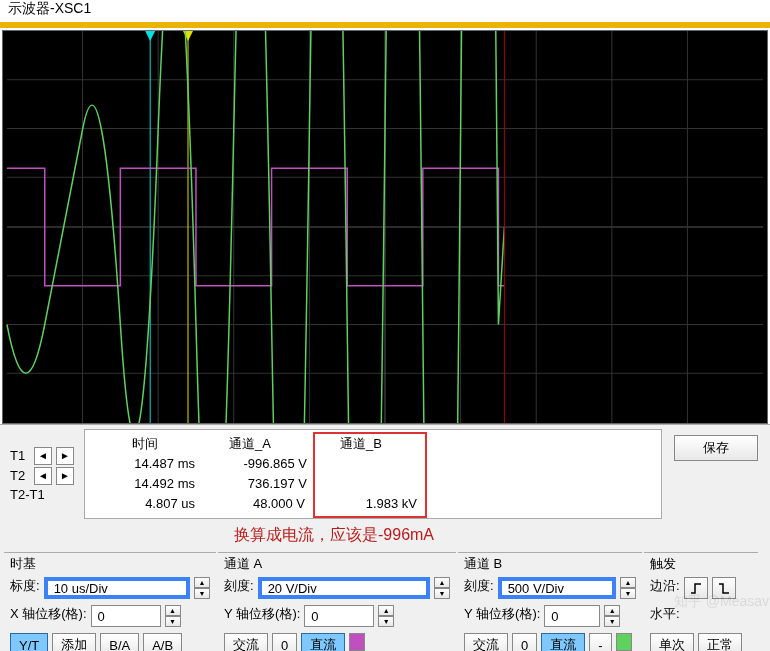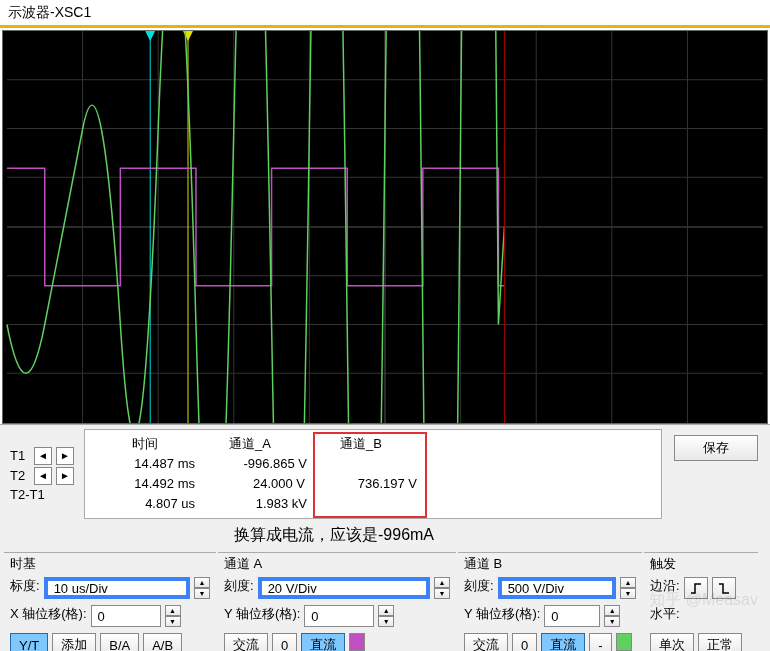--- a/index.html
+++ b/index.html
@@ -9,23 +9,23 @@
     font-size: 12px;
     background: #fff;
     width: 770px;
     height: 651px;
     overflow: hidden;
     position: relative;
   }
   .title-bar {
     height: 28px;
     display: flex;
-    align-items: center;
+    align-items: flex-start;
     padding: 0 8px;
-    border-bottom: 3px solid #eab308;
+    border-bottom: 6px solid #eab308;
     font-size: 14px;
     background: #fff;
   }
   .scope-display {
     background: #000;
     height: 394px;
     position: relative;
     border: 1px solid #666;
     margin: 2px 2px 0 2px;
   }
@@ -94,21 +94,21 @@
     width: 100px;
   }
   .side-buttons button {
     height: 26px;
     border: 1px solid #888;
     background: linear-gradient(#fff,#e8e8e8);
     font-size: 13px;
     cursor: pointer;
   }
   .annotation {
-    color: #000000;
+    color: #b91c1c;
     font-size: 16px;
     font-weight: 500;
     margin: 2px 0 6px 230px;
   }
   .controls-row {
     display: flex;
     gap: 2px;
   }
   .ctrl-group {
     border-top: 1px solid #aaa;
@@ -176,23 +176,23 @@
     background: linear-gradient(#fff,#e8e8e8);
     font-size: 11px;
     cursor: pointer;
     padding: 0;
     display: inline-flex;
     align-items: center;
     justify-content: center;
   }
   .watermark {
     position: absolute;
-    right: 12px; bottom: 40px;
+    right: 1px; bottom: 40px;
     color: rgba(0,0,0,0.1);
-    font-size: 16px;
+    font-size: 14px;
     transform: rotate(0deg);
     pointer-events: none;
   }
 </style>
 </head>
 <body>
 
 <div class="title-bar">
   <span>示波器-XSC1</span>
 </div>
@@ -258,25 +258,25 @@
         <span class="ro-col1">时间</span>
         <span class="ro-col2">通道_A</span>
         <span class="ro-col3">通道_B</span>
       </div>
       <div class="readout-row">
         <span class="ro-col1">14.487 ms</span>
         <span class="ro-col3">-996.865 V</span>
       </div>
       <div class="readout-row">
         <span class="ro-col1">14.492 ms</span>
-        <span class="ro-col2">24.000 V</span>
         <span class="ro-col3">736.197 V</span>
       </div>
       <div class="readout-row">
         <span class="ro-col1">4.807 us</span>
+        <span class="ro-col2">48.000 V</span>
         <span class="ro-col3">1.983 kV</span>
       </div>
       <div class="highlight-box"></div>
     </div>
 
     <div class="side-buttons">
       <button>保存</button>
     </div>
   </div>
 

